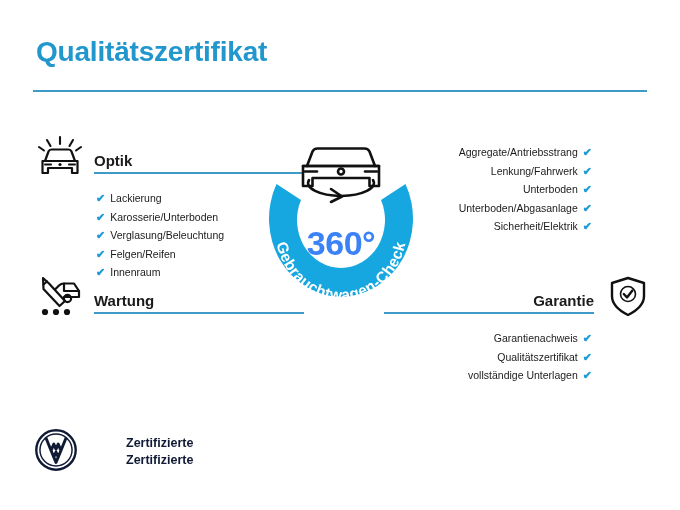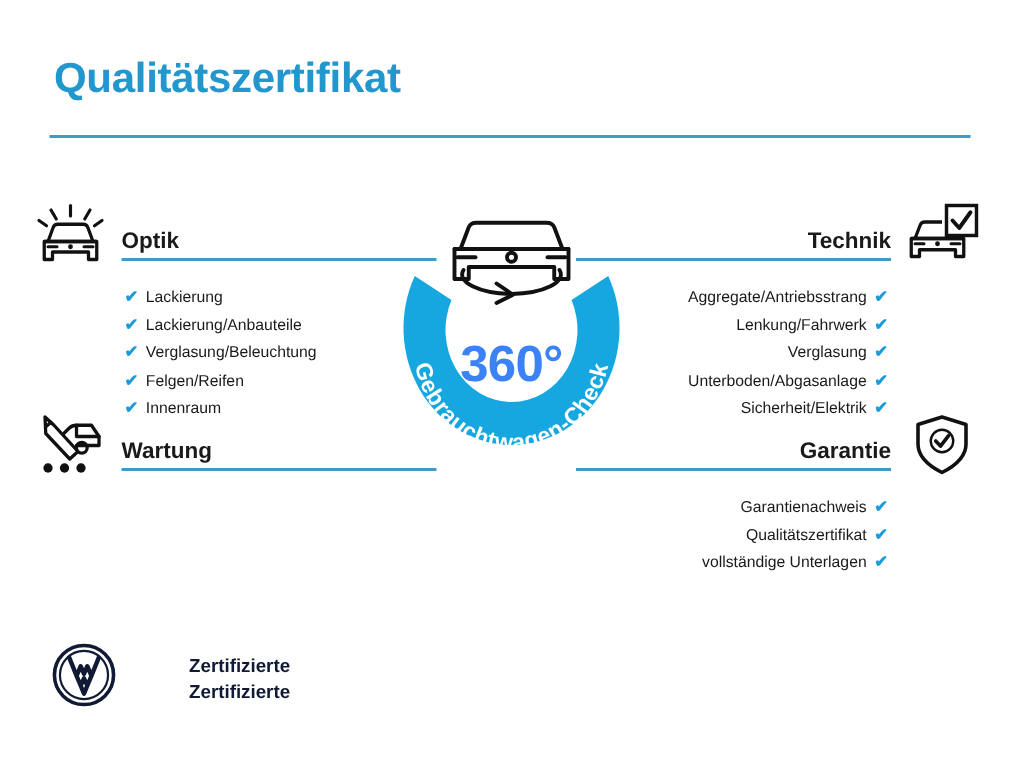--- a/index.html
+++ b/index.html
@@ -39,21 +39,21 @@
     width: 614px;
     height: 2px;
     background: #3f9ac5;
   }
 
   
   .col {
     position: absolute;
     width: 270px;
   }
-  .col-left  { left: 21px; }
+  .col-left  { left: 34px; }
   .col-right { left: 384px; }
 
   .row-optik   { top: 135px; }
   .row-wartung { top: 275px; }
 
   
   .sec-head {
     position: relative;
     height: 46px;
   }
@@ -180,21 +180,21 @@
             <line x1="11" y1="29.5" x2="17" y2="29.5"></line>
             <line x1="35" y1="29.5" x2="41" y2="29.5"></line>
           </g>
         </svg>
       </span>
       <span class="sec-title">Optik</span>
       <span class="sec-rule"></span>
     </div>
     <ul class="sec-list">
       <li><span class="chk">✔</span><span>Lackierung</span></li>
-      <li><span class="chk">✔</span><span>Lackierung/Anbauteile</span></li>
+      <li><span class="chk">✔</span><span>Karosserie/Unterboden</span></li>
       <li><span class="chk">✔</span><span>Verglasung/Beleuchtung</span></li>
       <li><span class="chk">✔</span><span>Felgen/Reifen</span></li>
       <li><span class="chk">✔</span><span>Innenraum</span></li>
     </ul>
   </div>
 
   <div class="col col-left row-wartung">
     <div class="sec-head">
       <span class="sec-icon">
         <svg viewBox="0 0 52 44" width="52" height="44">
@@ -211,44 +211,24 @@
             <circle cx="33" cy="37" r="3.1"></circle>
           </g>
         </svg>
       </span>
       <span class="sec-title">Wartung</span>
       <span class="sec-rule"></span>
     </div>
   </div>
 
   <div class="col col-right row-optik">
-    <div class="sec-head">
-      <span class="sec-icon">
-        <svg viewBox="0 0 52 44" width="52" height="44">
-          <g fill="none" stroke="#111" stroke-width="2.2" stroke-linejoin="round">
-            <path d="M8 24 L11.5 15 Q12.3 13 14.5 13 L26 13"></path>
-            <path d="M5.5 24 H40.5 V36 H35 V31.5 H11 V36 H5.5 Z"></path>
-            <line x1="5.5" y1="24" x2="40.5" y2="24"></line>
-          </g>
-          <circle cx="23" cy="27.5" r="1.6" fill="#111"></circle>
-          <g fill="none" stroke="#111" stroke-width="2" stroke-linecap="round">
-            <line x1="8" y1="27.5" x2="14" y2="27.5"></line>
-            <line x1="32" y1="27.5" x2="38" y2="27.5"></line>
-          </g>
-          <rect x="29" y="2" width="20" height="20" fill="#fff" stroke="#111" stroke-width="2.3"></rect>
-          <path d="M33 12 L37.5 17 L45 6.5" fill="none" stroke="#111" stroke-width="2.6" stroke-linecap="round" stroke-linejoin="round"></path>
-        </svg>
-      </span>
-      <span class="sec-title">Technik</span>
-      <span class="sec-rule"></span>
-    </div>
     <ul class="sec-list">
       <li><span>Aggregate/Antriebsstrang</span><span class="chk">✔</span></li>
       <li><span>Lenkung/Fahrwerk</span><span class="chk">✔</span></li>
-      <li><span>Verglasung</span><span class="chk">✔</span></li>
+      <li><span>Unterboden</span><span class="chk">✔</span></li>
       <li><span>Unterboden/Abgasanlage</span><span class="chk">✔</span></li>
       <li><span>Sicherheit/Elektrik</span><span class="chk">✔</span></li>
     </ul>
   </div>
 
   <div class="col col-right row-wartung">
     <div class="sec-head">
       <span class="sec-icon">
         <svg viewBox="0 0 52 44" width="52" height="44">
           <path d="M26 3 L42 8 V21 Q42 32 26 40 Q10 32 10 21 V8 Z" fill="none" stroke="#111" stroke-width="2.4" stroke-linejoin="round"></path>

